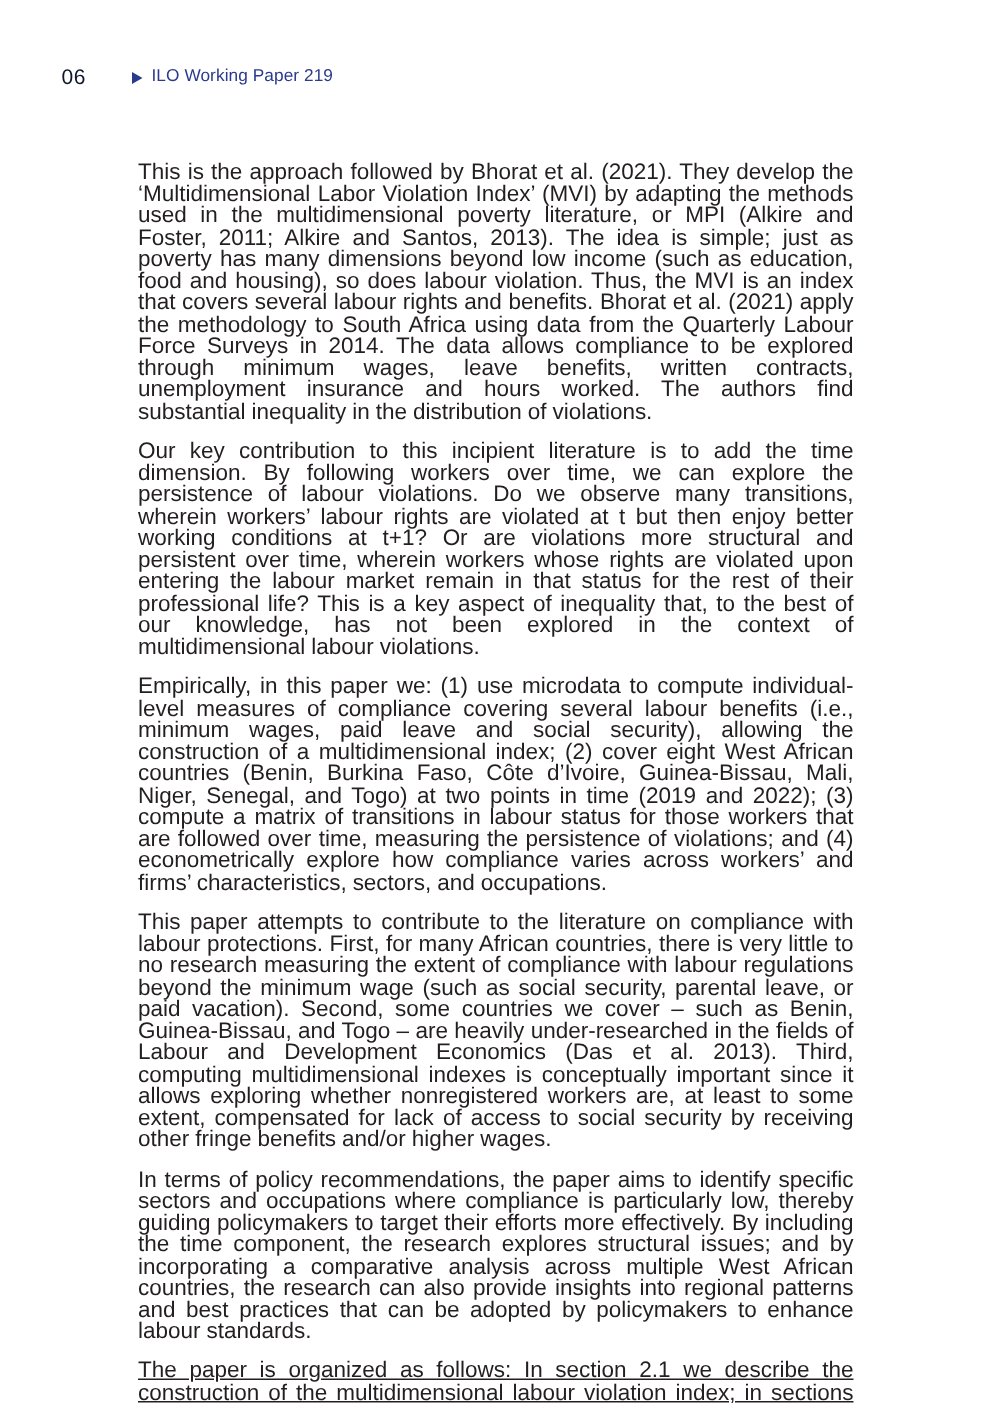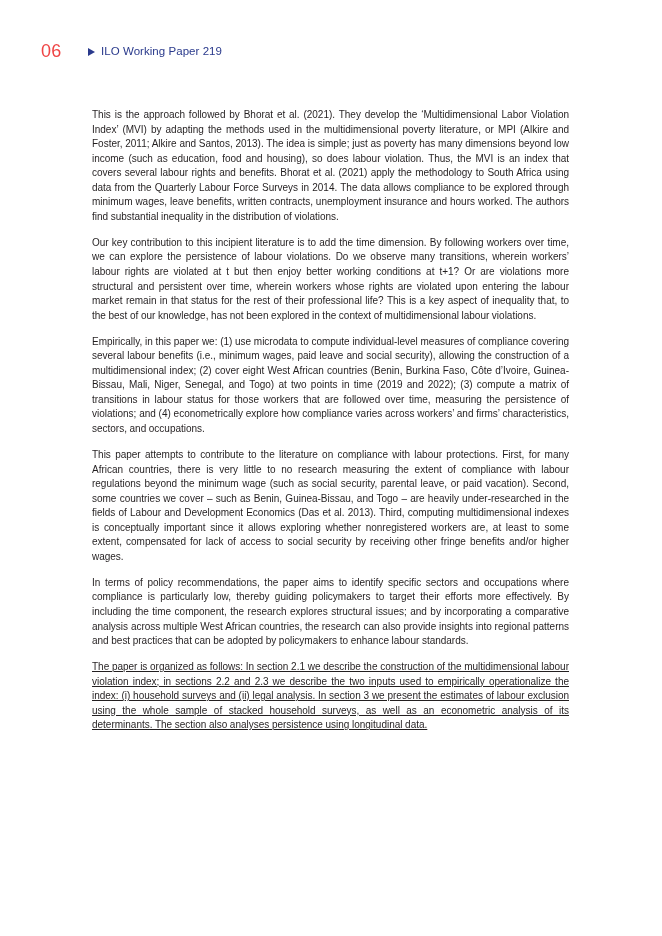--- a/index.html
+++ b/index.html
@@ -28,23 +28,23 @@
     position: absolute;
     top: 41px;
     left: 41px;
     right: 41px;
     height: 20px;
     display: flex;
     align-items: center;
   }
 
   .folio {
-    font-size: 18px;
+    font-size: 14px;
     letter-spacing: 0.3px;
-    color: #ef4444;
+    color: #0f172a;
     font-weight: 400;
     width: 47px;
     flex: 0 0 47px;
   }
 
   .head-group {
     display: flex;
     align-items: center;
     gap: 6px;
   }
@@ -70,21 +70,21 @@
   
   .textcol {
     position: absolute;
     top: 108px;
     left: 92px;
     width: 477px;
   }
 
   .para {
     margin: 0 0 11.5px 0;
-    font-size: 10px;
+    font-size: 15px;
     line-height: 14.55px;
     color: #231f20;
     text-align: justify;
     text-justify: inter-word;
     hyphens: none;
     letter-spacing: -0.01px;
     word-spacing: -0.15px;
   }
 
   .para:last-child {

